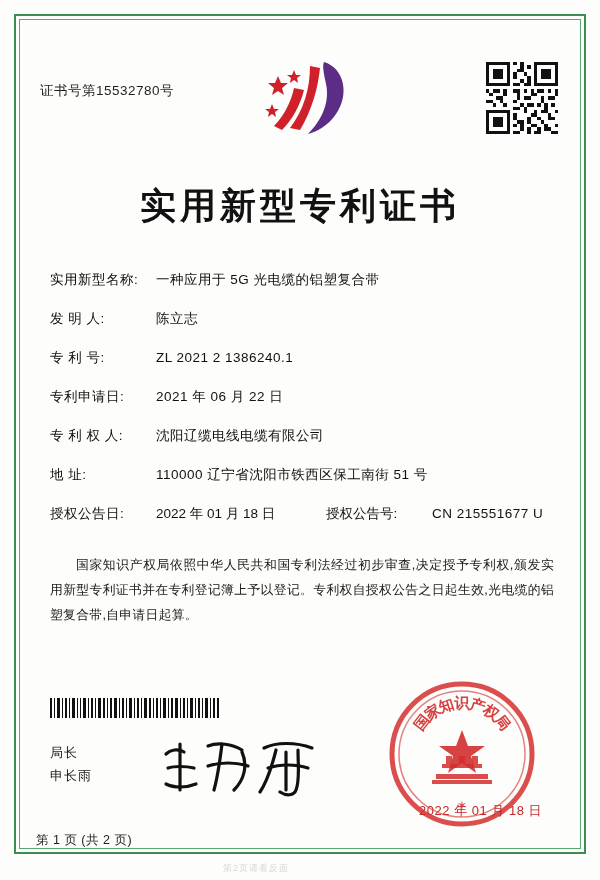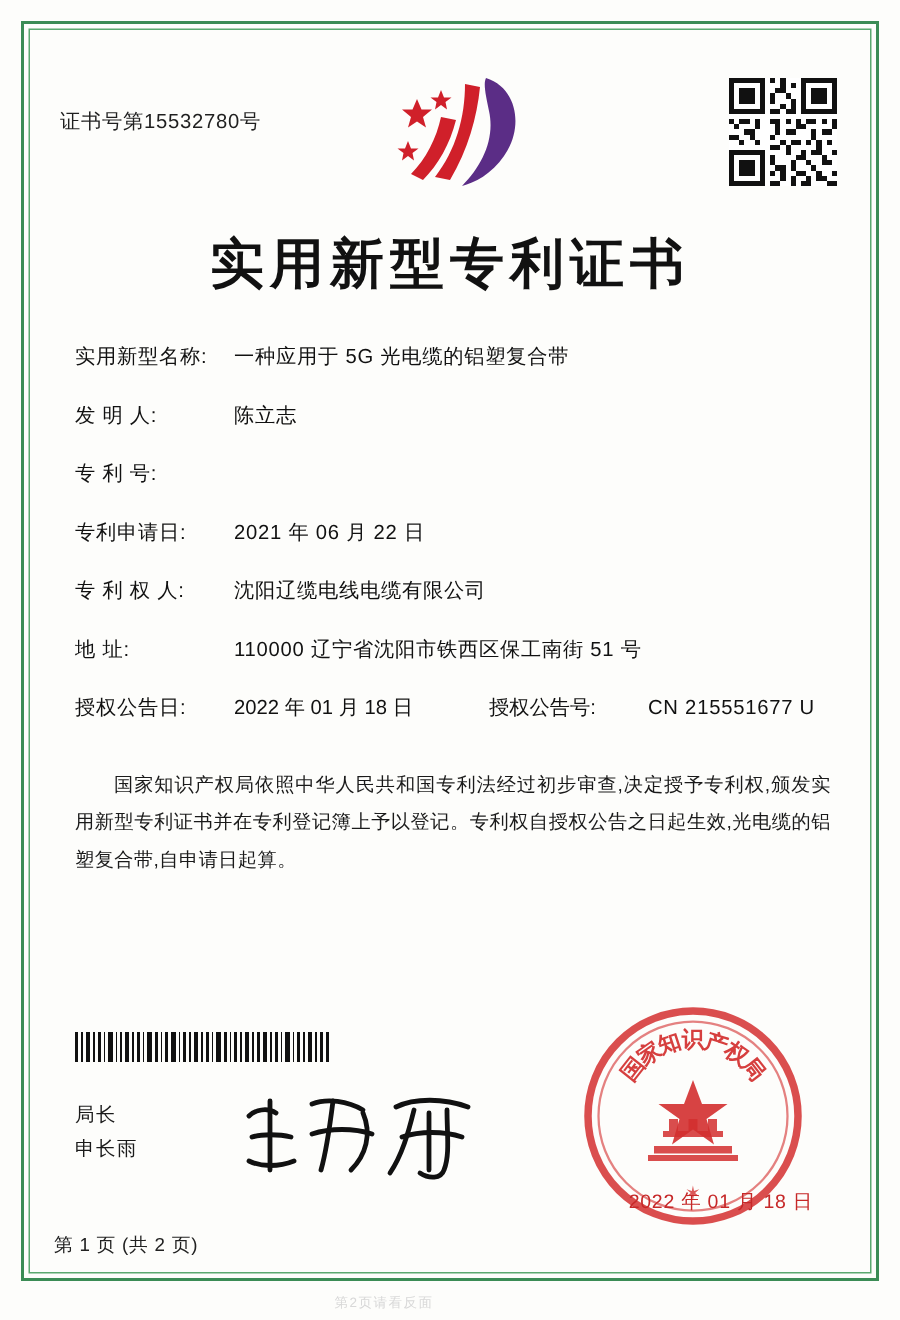--- a/index.html
+++ b/index.html
@@ -37,21 +37,21 @@
     position: absolute;
     left: 19px; top: 19px;
     width: 562px;
     height: 830px;
     border: 1px solid #5aa86f;
     box-sizing: border-box;
   }
 
   .content {
     position: absolute;
-    left: 36px; top: 40px;
+    left: 36px; top: 50px;
     width: 528px;
     height: 790px;
   }
 
   
   .header-row {
     position: relative;
     height: 92px;
   }
   .cert-no {
@@ -72,28 +72,28 @@
     right: 6px; top: 12px;
     width: 72px; height: 72px;
   }
 
   
   .doc-title {
     text-align: center;
     font-size: 36px;
     font-weight: bold;
     letter-spacing: 4px;
-    margin-top: 20px;
+    margin-top: 40px;
     color: #111;
     font-family: "DejaVu Serif", "Liberation Serif", serif;
   }
 
   
   .fields {
-    margin-top: 28px;
+    margin-top: 40px;
     padding-left: 14px;
   }
   .field-row {
     display: flex;
     align-items: baseline;
     margin-bottom: 21px;
     font-size: 13.5px;
     font-family: "Liberation Sans", sans-serif;
     color: #111;
   }
@@ -312,20 +312,21 @@
         <span class="field-value">一种应用于 5G 光电缆的铝塑复合带</span>
       </div>
 
       <div class="field-row">
         <span class="field-label">发 明 人:</span>
         <span class="field-value">陈立志</span>
       </div>
 
       <div class="field-row">
         <span class="field-label">专 利 号:</span>
+        <span class="field-value">ZL 2021 2 1386240.1</span>
       </div>
 
       <div class="field-row">
         <span class="field-label">专利申请日:</span>
         <span class="field-value">2021 年 06 月 22 日</span>
       </div>
 
       <div class="field-row">
         <span class="field-label">专 利 权 人:</span>
         <span class="field-value">沈阳辽缆电线电缆有限公司</span>

